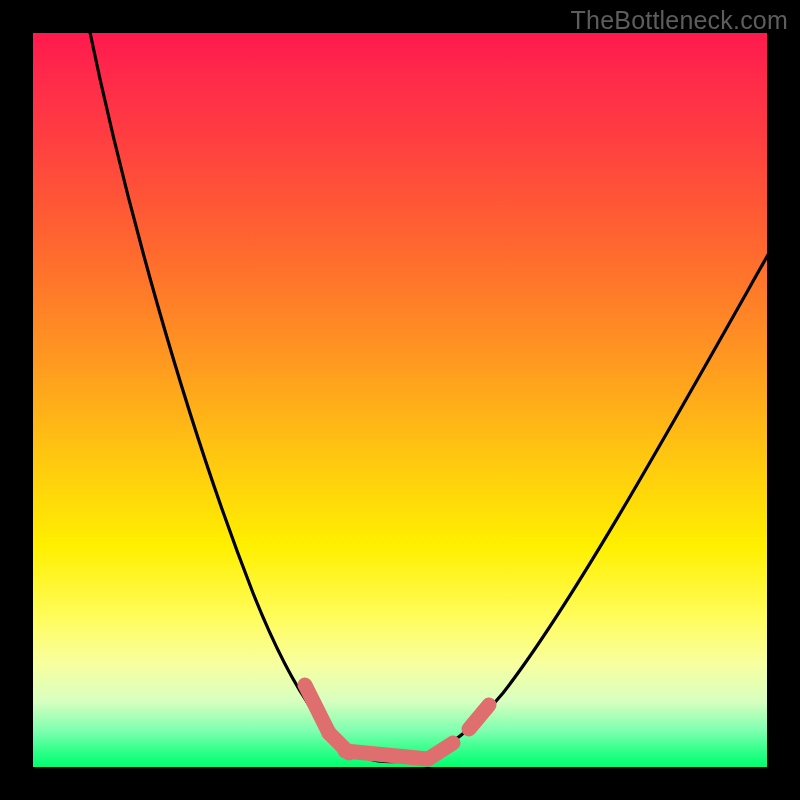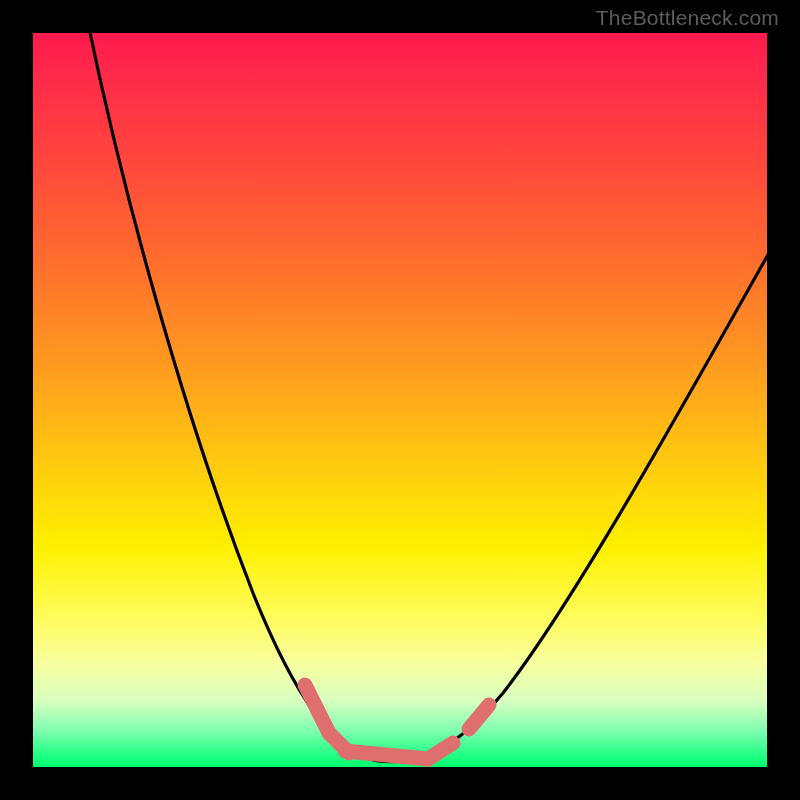--- a/index.html
+++ b/index.html
@@ -37,23 +37,23 @@
       #f7ffa0 86%,
       #d8ffc0 91%,
       #80ffb0 95%,
       #2cff88 98%,
       #00ff70 100%
     );
   }
   .watermark {
     position: absolute;
     top: 6px;
-    right: 21px;
+    right: 12px;
     color: #5d5d5d;
-    font-size: 21px;
+    font-size: 25px;
     font-weight: 500;
     letter-spacing: 0.2px;
   }
   svg.curve {
     position: absolute;
     left: 0;
     top: 0;
     width: 734px;
     height: 734px;
     overflow: visible;

